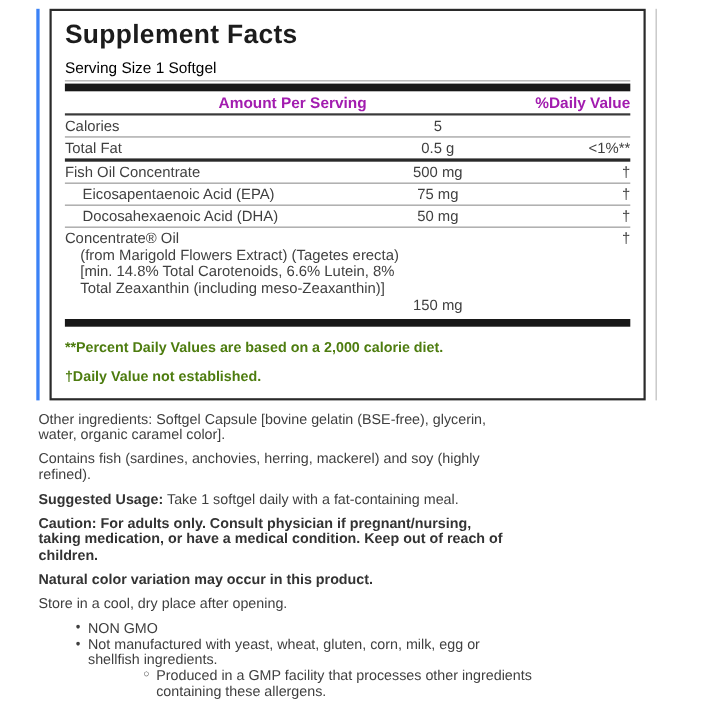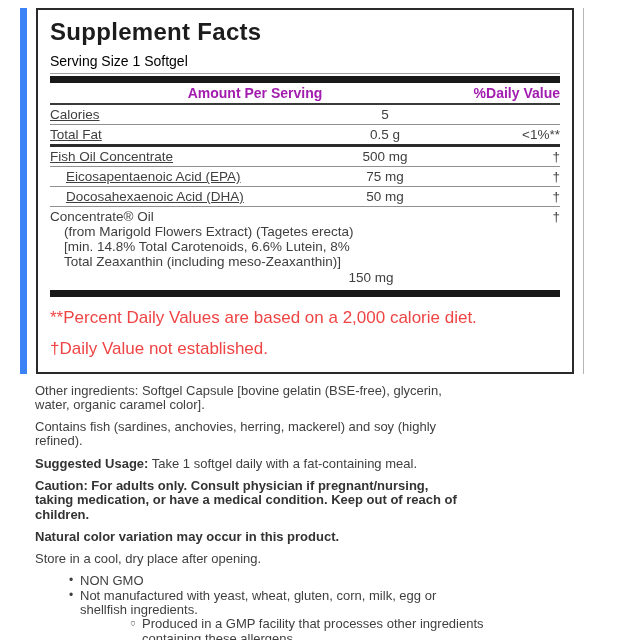--- a/index.html
+++ b/index.html
@@ -5,22 +5,22 @@
   html,body{margin:0;padding:0;}
   body{
     width:640px;height:640px;background:#ffffff;
     font-family:"Liberation Sans","DejaVu Sans",sans-serif;
     color:#3f3f3f;overflow:hidden;
   }
   .page{position:relative;width:640px;height:640px;background:#fff;}
 
   
   .facts-outer{
-    margin:8px 0 0 20px;width:564px;box-sizing:border-box;
-    border-left:7px solid #3b82f6;border-right:1px solid #b6b6b6;
+    margin:8px 0 0 33px;width:564px;box-sizing:border-box;
+    border-left:3px solid #3b82f6;border-right:1px solid #b6b6b6;
     padding:0 9px;
   }
   .facts-box{
     border:2px solid #2a2a2a;background:#fff;
     padding:9px 12px 9px 12px;box-sizing:border-box;
   }
   .facts-title{
     font-size:24px;font-weight:bold;color:#1c1c1c;letter-spacing:.3px;
     line-height:1.05;
   }
@@ -30,39 +30,39 @@
   }
   .bar-thick{height:7px;background:#181818;margin-top:2px;}
   .hdr-row{
     display:flex;align-items:baseline;font-weight:bold;font-size:14px;color:#a21caf;
     padding:2px 0 2px 0;border-bottom:2px solid #3a3a3a;
   }
   .hdr-left{flex:1;text-align:center;}
   .hdr-dv{width:100px;text-align:right;}
 
   .row{display:flex;align-items:baseline;font-size:13.5px;padding:2px 0 2px 0;}
-  .row .name{flex:1;text-decoration:underline;}
+  .row .name{flex:1;}
   .row .amt{width:170px;text-align:center;}
   .row .dv{width:90px;text-align:right;}
   .indent .name{padding-left:16px;}
   .sep-thin{border-top:1px solid #909090;}
   .sep-med{border-top:3px solid #2a2a2a;}
 
   .xantho{border-top:1px solid #909090;font-size:13.5px;padding:2px 0 2px 0;}
   .xantho-main{display:flex;align-items:baseline;}
   .xantho-main .name{flex:1;}
   .xantho-main .dv{width:90px;text-align:right;}
   .xantho-details{padding-left:14px;line-height:1.12;white-space:pre-line;}
-  .xantho-amt-row{display:flex;gap:14px;}
+  .xantho-amt-row{display:flex;}
   .xantho-amt-row .sp{flex:1;}
   .xantho-amt-row .amt{width:170px;text-align:center;}
   .xantho-amt-row .dv{width:90px;}
 
   .bar-thick2{height:7px;background:#181818;margin-top:3px;}
-  .footnote{font-size:17px;margin-top:11px;color:#ef4444;}
+  .footnote{font-size:13px;margin-top:11px;color:#4d7c0f;font-weight:bold;}
   .footnote:last-child{margin-bottom:4px;}
 
   
   .body-text{margin:10px 0 0 35px;width:566px;font-size:13px;line-height:1.1;color:#3f3f3f;}
   .para{margin:0 0 8px 0;white-space:pre-line;}
   .bold{font-weight:bold;color:#333;}
   .bullets{margin:0 0 8px 0;}
   .b-row{display:flex;margin:0;}
   .b-row .marker{width:18px;text-align:center;flex:0 0 18px;}
   .b1{padding-left:27px;}

